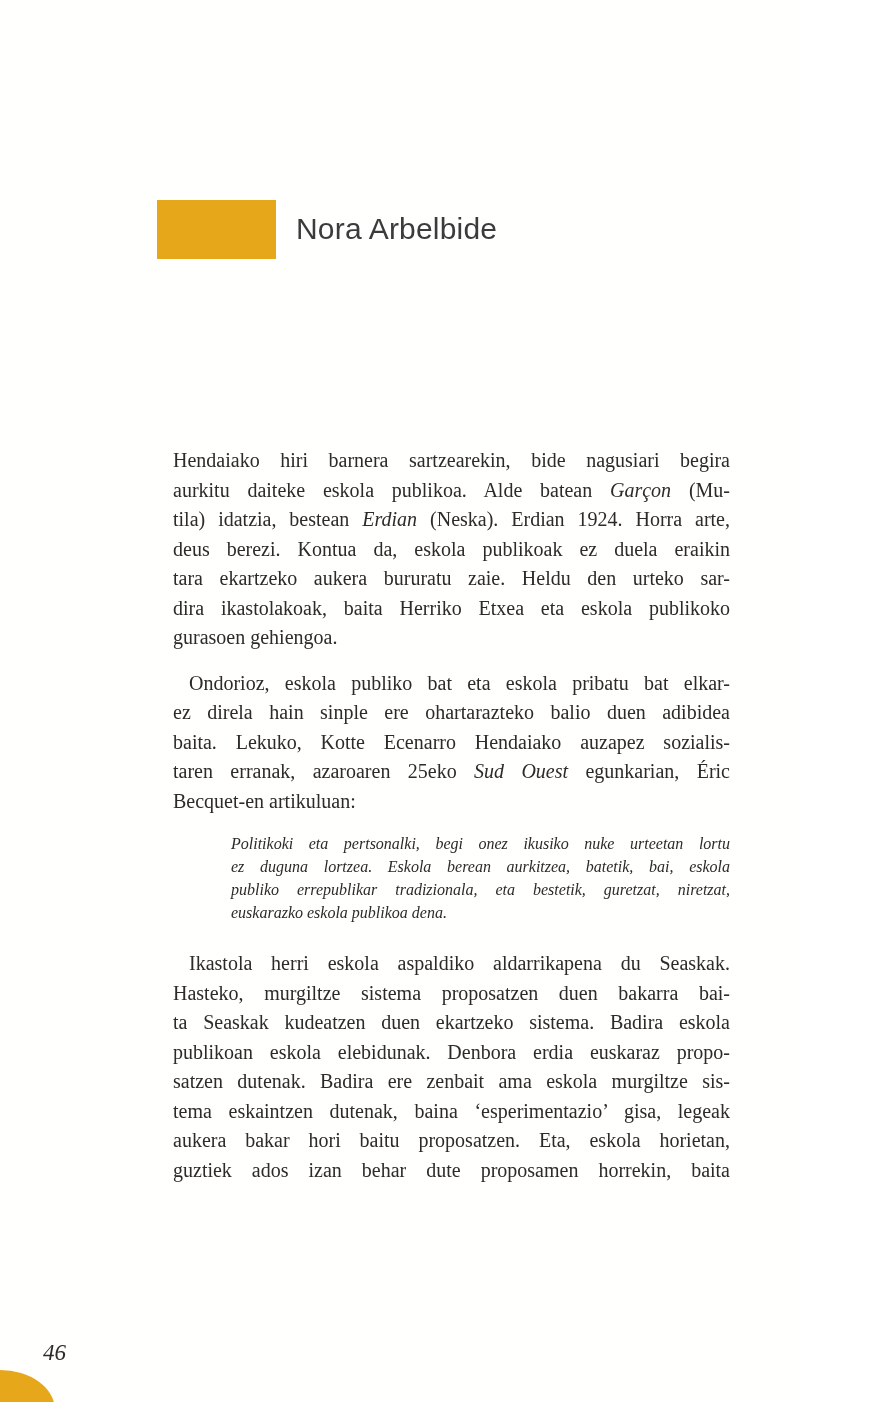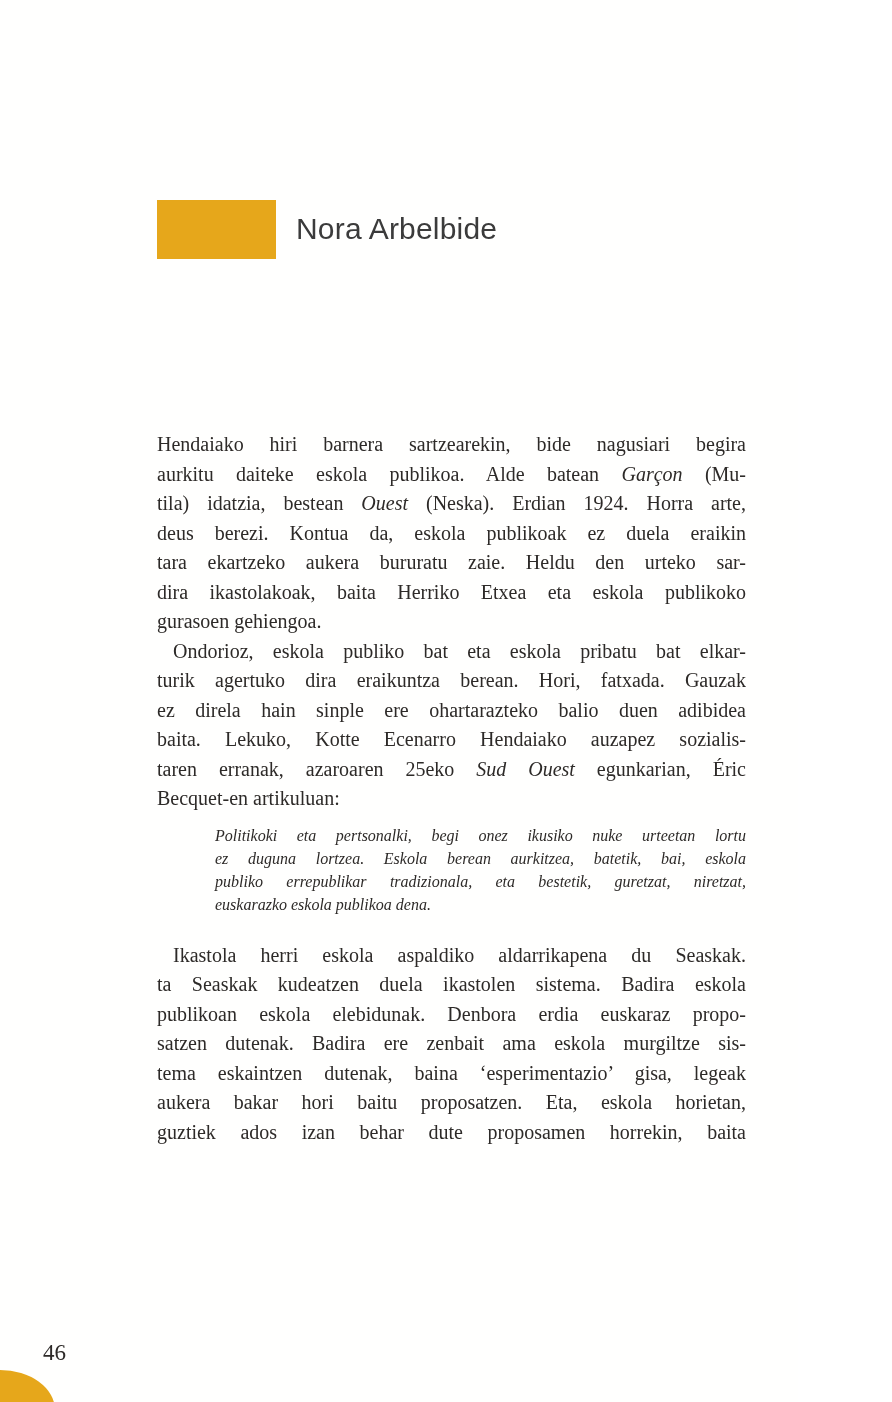--- a/index.html
+++ b/index.html
@@ -56,21 +56,21 @@
 
   
   .body-column {
     position: absolute;
     left: 157px;
     top: 430px;
     width: 589px;
     font-size: 20px;
     line-height: 29.5px;
   }
-  .block { margin: 0; }
+  .block { margin: 16px; }
   .block.quote {
     margin-top: 10px;
     margin-bottom: 25px;
     padding-left: 58px;
     font-size: 16px;
     line-height: 23px;
     font-style: italic;
   }
   .line {
     text-align: justify;
@@ -81,20 +81,21 @@
   .line.indent { text-indent: 16px; }
 
   
   .page-number {
     position: absolute;
     left: 43px;
     top: 1341px;
     font-size: 23px;
     line-height: 1;
     color: #2d2a28;
+    font-style: italic;
   }
   .corner-decoration {
     position: absolute;
     left: -55px;
     top: 1370px;
     width: 110px;
     height: 80px;
     border-radius: 50%;
     background: var(--accent, #e6a71b);
   }
@@ -106,43 +107,43 @@
 
   <div class="chapter-mark"></div>
 
   <h1 class="author-name">Nora Arbelbide</h1>
 
 
   <main class="body-column" id="body-column">
       <div class="block paragraph">
         <div class="line">Hendaiako hiri barnera sartzearekin, bide nagusiari begira</div>
         <div class="line">aurkitu daiteke eskola publikoa. Alde batean <i>Garçon</i> (Mu-</div>
-        <div class="line">tila) idatzia, bestean <i>Ouest</i> (Neska). Erdian 1924. Horra arte,</div>
+        <div class="line">tila) idatzia, bestean <i>Erdian</i> (Neska). Erdian 1924. Horra arte,</div>
         <div class="line">deus berezi. Kontua da, eskola publikoak ez duela eraikin</div>
         <div class="line">tara ekartzeko aukera bururatu zaie. Heldu den urteko sar-</div>
         <div class="line">dira ikastolakoak, baita Herriko Etxea eta eskola publikoko</div>
         <div class="line last">gurasoen gehiengoa.</div>
       </div>
       <div class="block paragraph">
         <div class="line indent">Ondorioz, eskola publiko bat eta eskola pribatu bat elkar-</div>
-        <div class="line">turik agertuko dira eraikuntza berean. Hori, fatxada. Gauzak</div>
         <div class="line">ez direla hain sinple ere ohartarazteko balio duen adibidea</div>
         <div class="line">baita. Lekuko, Kotte Ecenarro Hendaiako auzapez sozialis-</div>
         <div class="line">taren erranak, azaroaren 25eko <i>Sud Ouest</i> egunkarian, Éric</div>
         <div class="line last">Becquet-en artikuluan:</div>
       </div>
       <div class="block quote">
         <div class="line">Politikoki eta pertsonalki, begi onez ikusiko nuke urteetan lortu</div>
         <div class="line">ez duguna lortzea. Eskola berean aurkitzea, batetik, bai, eskola</div>
         <div class="line">publiko errepublikar tradizionala, eta bestetik, guretzat, niretzat,</div>
         <div class="line last">euskarazko eskola publikoa dena.</div>
       </div>
       <div class="block paragraph">
         <div class="line indent">Ikastola herri eskola aspaldiko aldarrikapena du Seaskak.</div>
-        <div class="line">ta Seaskak kudeatzen duela ikastolen sistema. Badira eskola</div>
+        <div class="line">Hasteko, murgiltze sistema proposatzen duen bakarra bai-</div>
+        <div class="line">ta Seaskak kudeatzen duen ekartzeko sistema. Badira eskola</div>
         <div class="line">publikoan eskola elebidunak. Denbora erdia euskaraz propo-</div>
         <div class="line">satzen dutenak. Badira ere zenbait ama eskola murgiltze sis-</div>
         <div class="line">tema eskaintzen dutenak, baina ‘esperimentazio’ gisa, legeak</div>
         <div class="line">aukera bakar hori baitu proposatzen. Eta, eskola horietan,</div>
         <div class="line">guztiek ados izan behar dute proposamen horrekin, baita</div>
       </div>
     </main>
 
   <div class="page-number">46</div>
 

